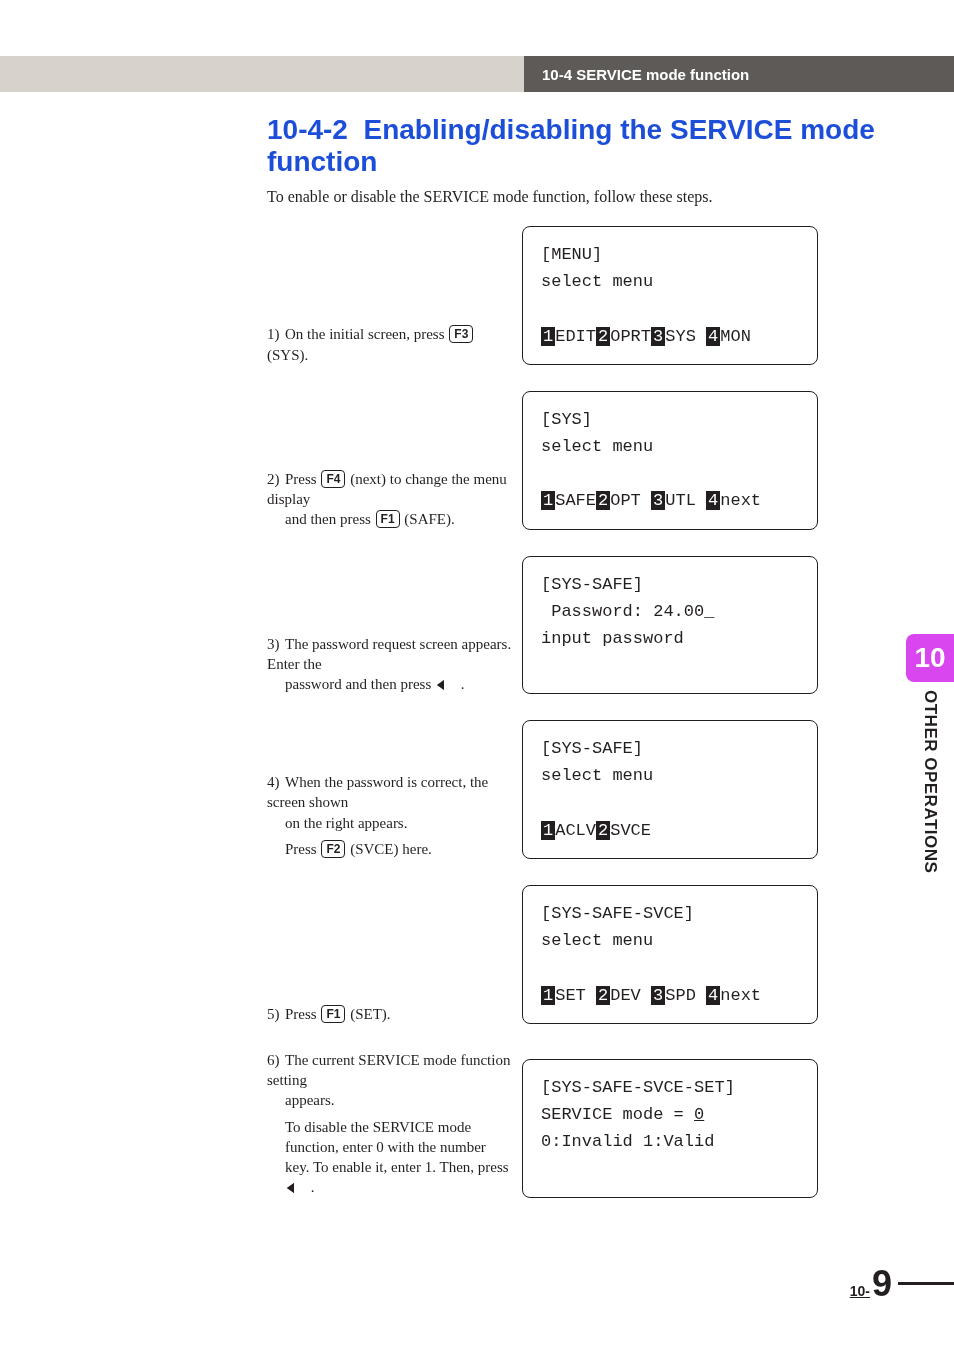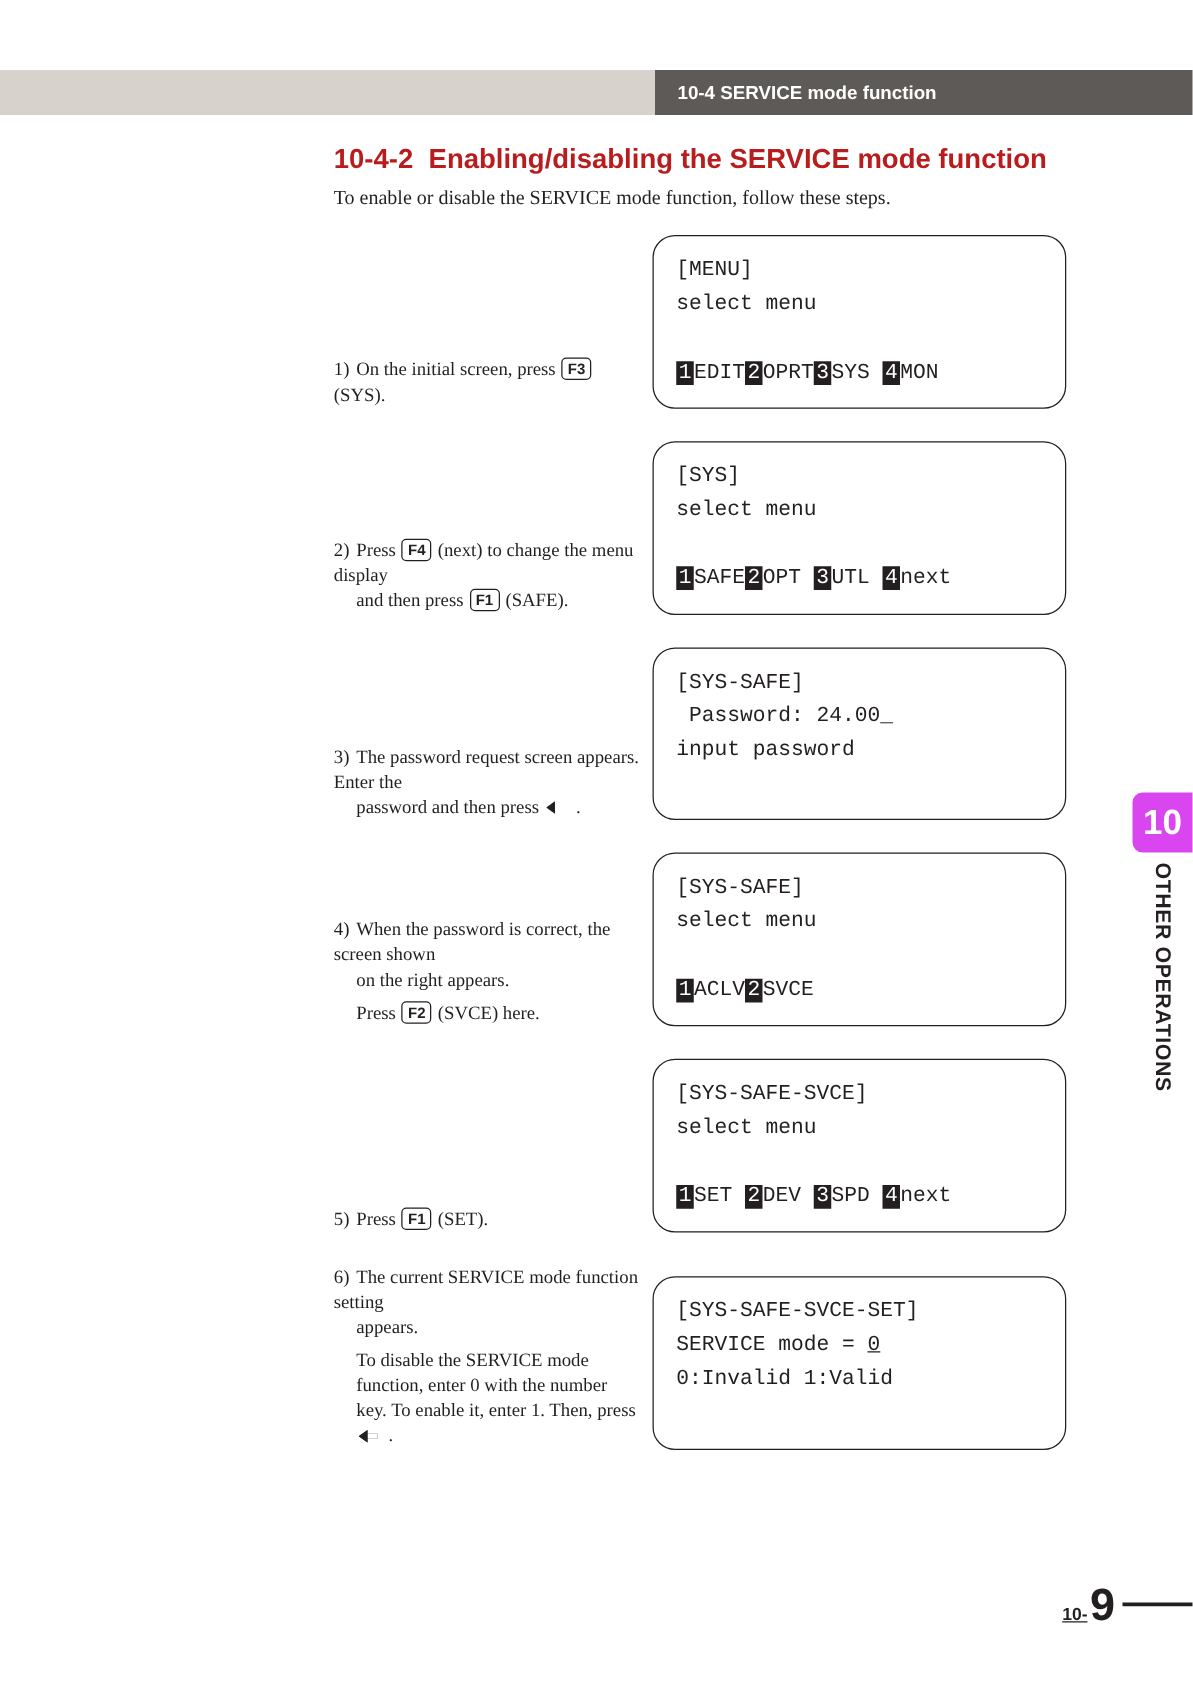--- a/index.html
+++ b/index.html
@@ -37,22 +37,22 @@
   }
   .content {
     position: absolute;
     top: 114px;
     left: 267px;
     width: 620px;
   }
   h2.section-title {
     font-family: "Trebuchet MS", "Helvetica Neue", Arial, sans-serif;
     font-weight: bold;
-    font-size: 22px;
-    color: #b91c1c;
+    font-size: 28px;
+    color: #1d4ed8;
     margin-bottom: 10px;
   }
   p.intro {
     font-size: 16px;
     margin-bottom: 20px;
   }
   .step-row {
     display: flex;
     align-items: flex-end;
     margin-bottom: 26px;
@@ -82,23 +82,23 @@
   .enter-glyph {
     display: inline-flex;
     align-items: center;
     justify-content: center;
     vertical-align: -3px;
     margin: 0 2px;
     position: relative;
   }
   .enter-glyph svg { display: block; }
   .lcd {
-    width: 331px;
+    width: 296px;
     border: 1.5px solid #231f20;
-    border-radius: 18px;
+    border-radius: 8px;
     padding: 14px 18px 14px 18px;
     font-family: "Courier New", Courier, monospace;
     font-size: 17px;
     line-height: 1.6;
     min-height: 128px;
     position: relative;
   }
   .lcd .line { white-space: pre; }
   .inv {
     background: #231f20;

